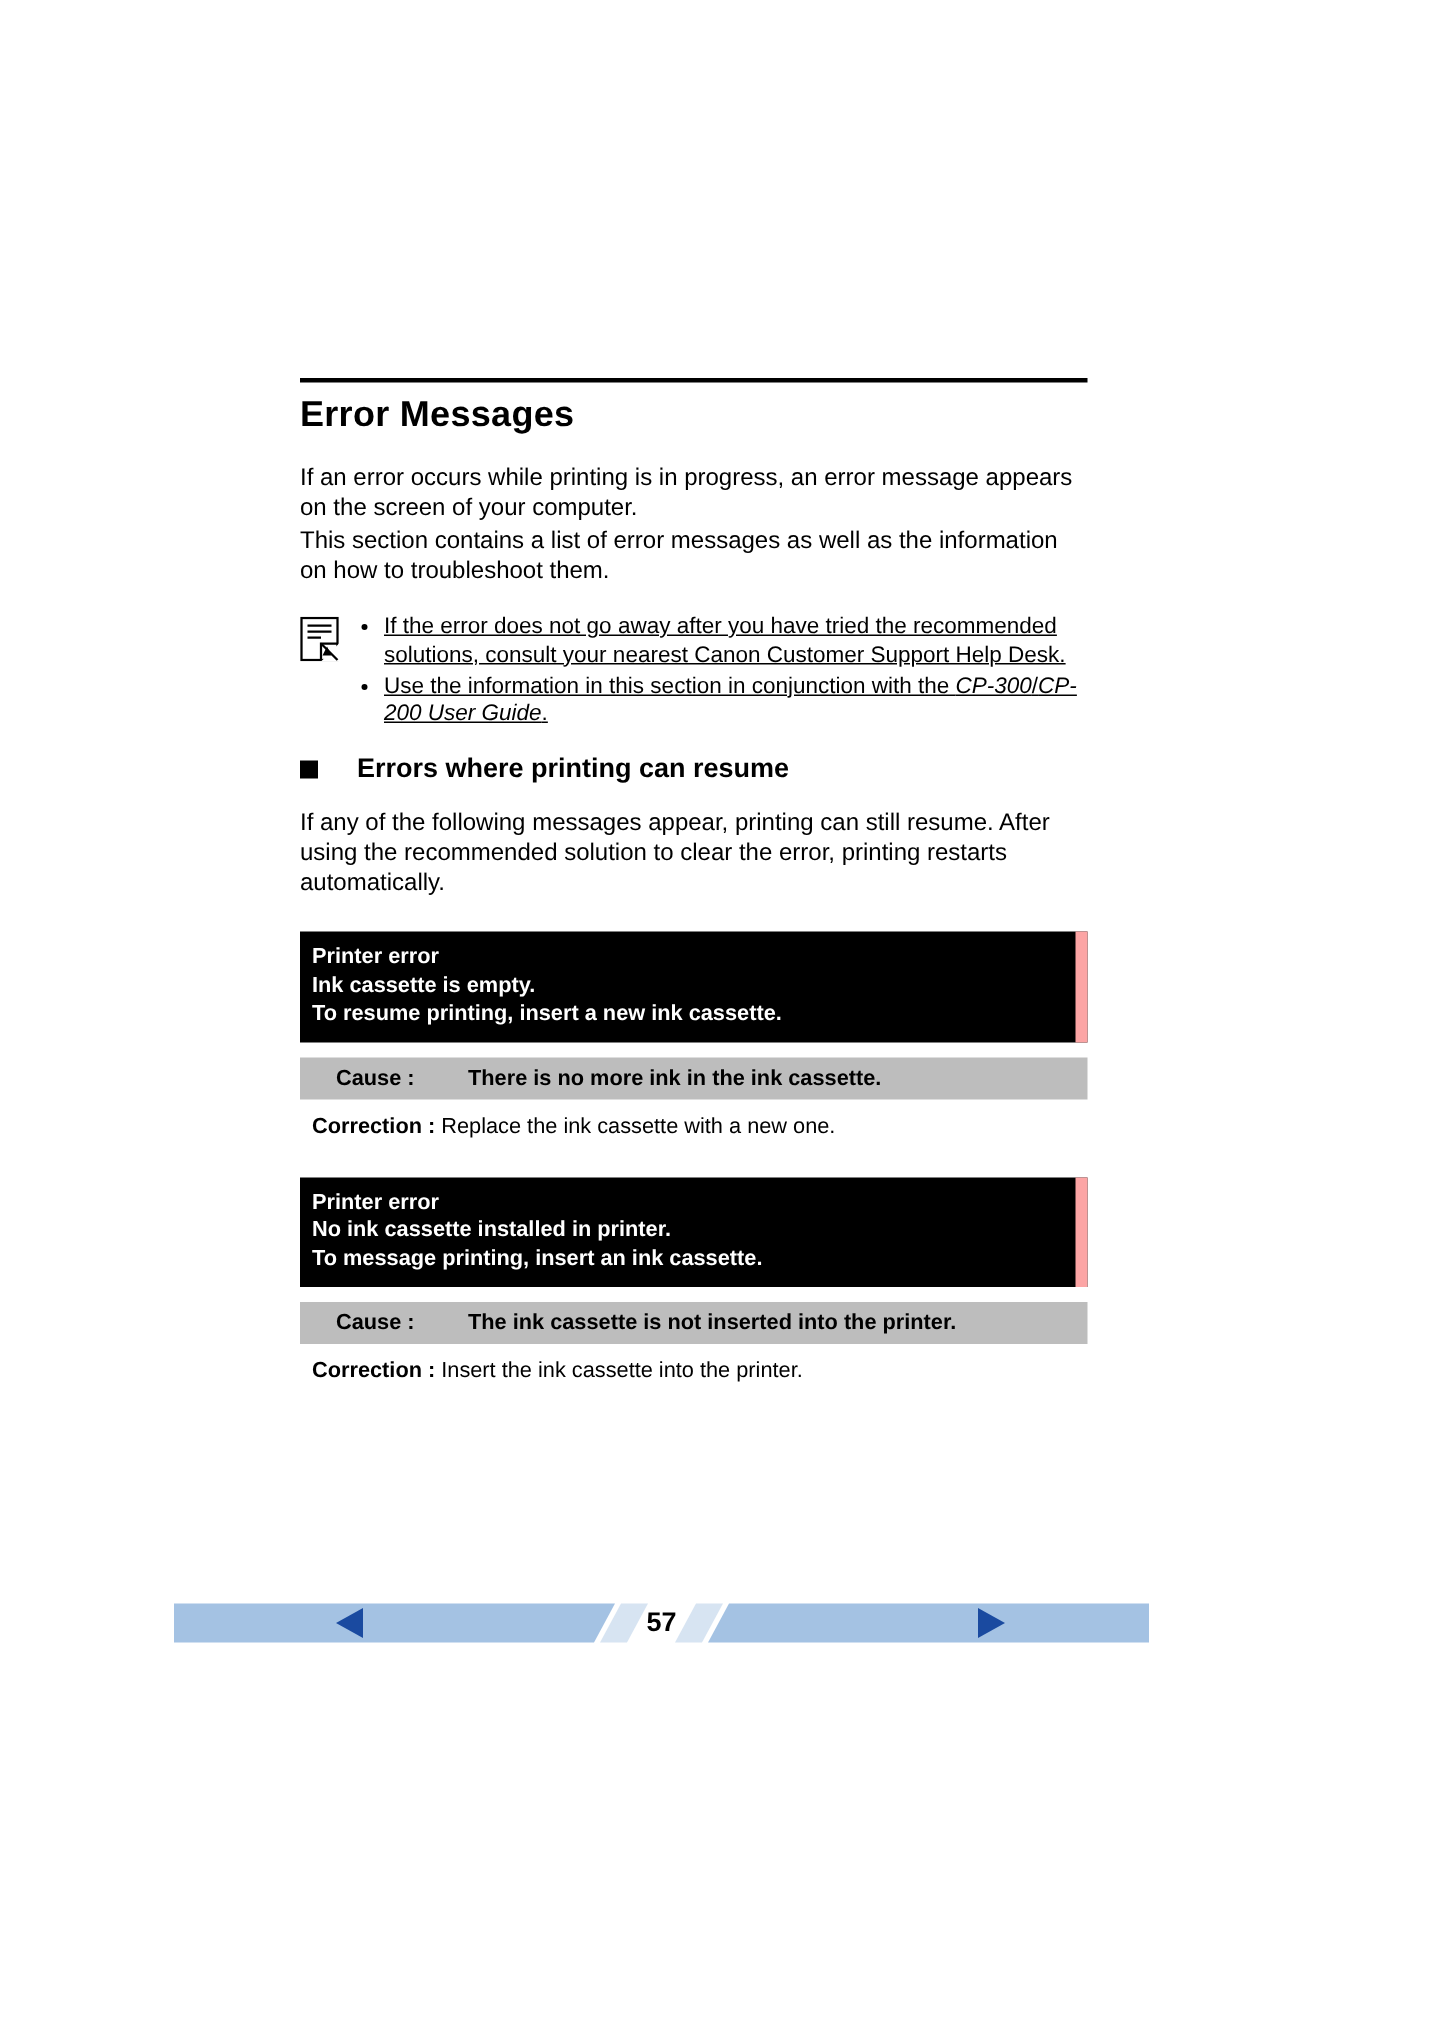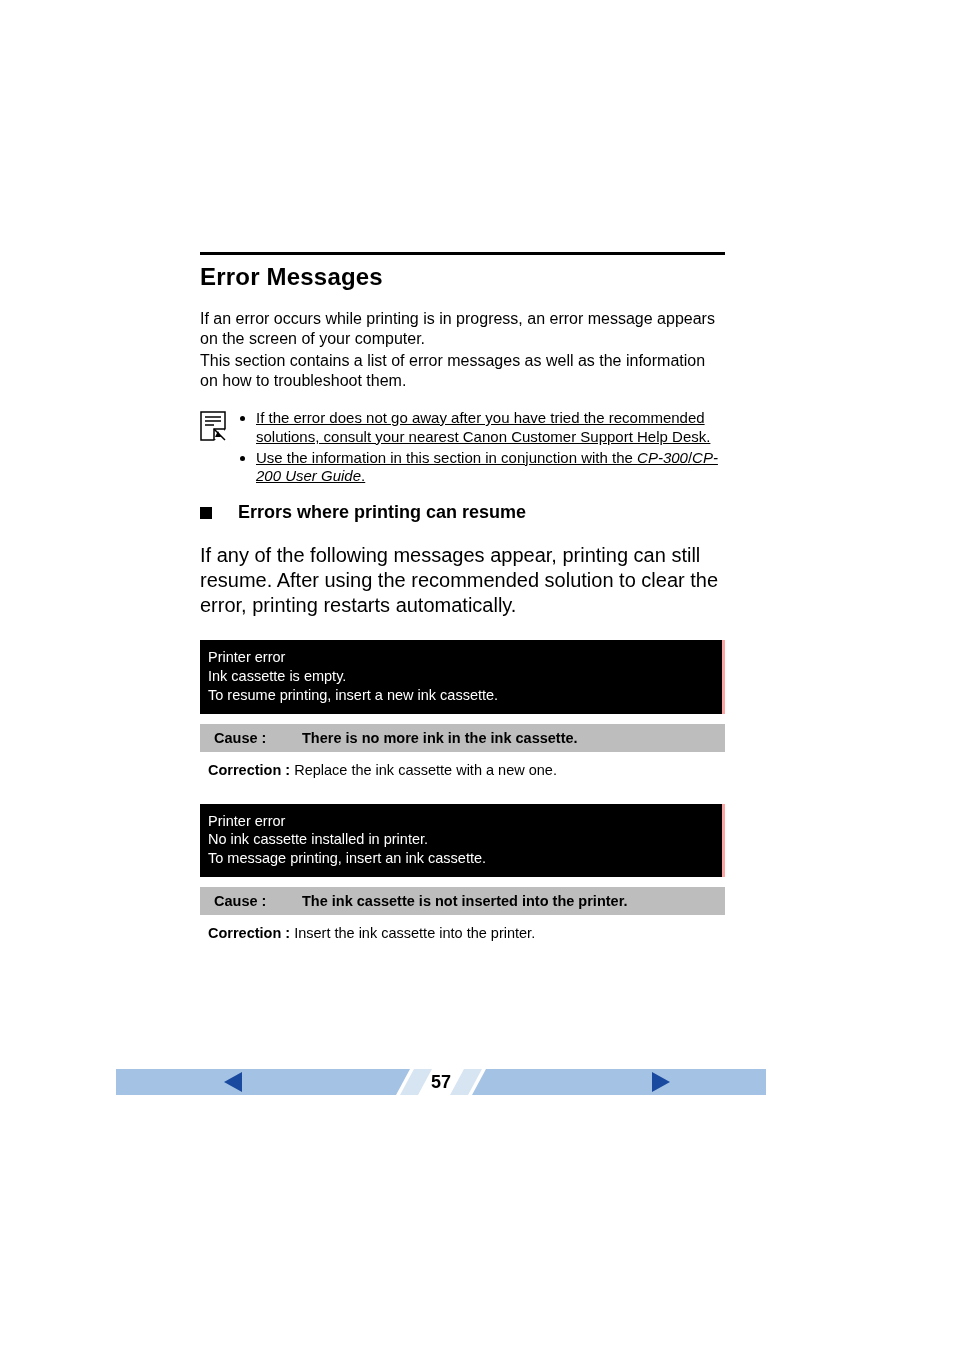--- a/index.html
+++ b/index.html
@@ -78,41 +78,41 @@
     background: #000;
     display: inline-block;
     margin-right: 6px;
   }
   .section-header h2 {
     font-size: 18px;
     font-weight: bold;
     margin: 0;
   }
   .resume-text {
-    font-size: 20px;
+    font-size: 16px;
     line-height: 1.25;
     margin-bottom: 22px;
   }
   .error-block {
     margin-bottom: 26px;
   }
   .error-header {
     background: #000;
     color: #fff;
-    font-weight: 400;
+    font-weight: 700;
     font-size: 14.5px;
     padding: 8px 8px 9px 8px;
-    border-right: 3px solid #fca5a5;
+    border-right: 8px solid #fca5a5;
     line-height: 1.3;
   }
   .cause-row {
     background: #bdbdbd;
     font-size: 14.5px;
     font-weight: bold;
-    padding: 6px 14px;
+    padding: 6px 24px;
     margin-top: 10px;
     display: flex;
   }
   .cause-label {
     width: 88px;
     flex: 0 0 88px;
   }
   .cause-text {
     flex: 1;
   }

